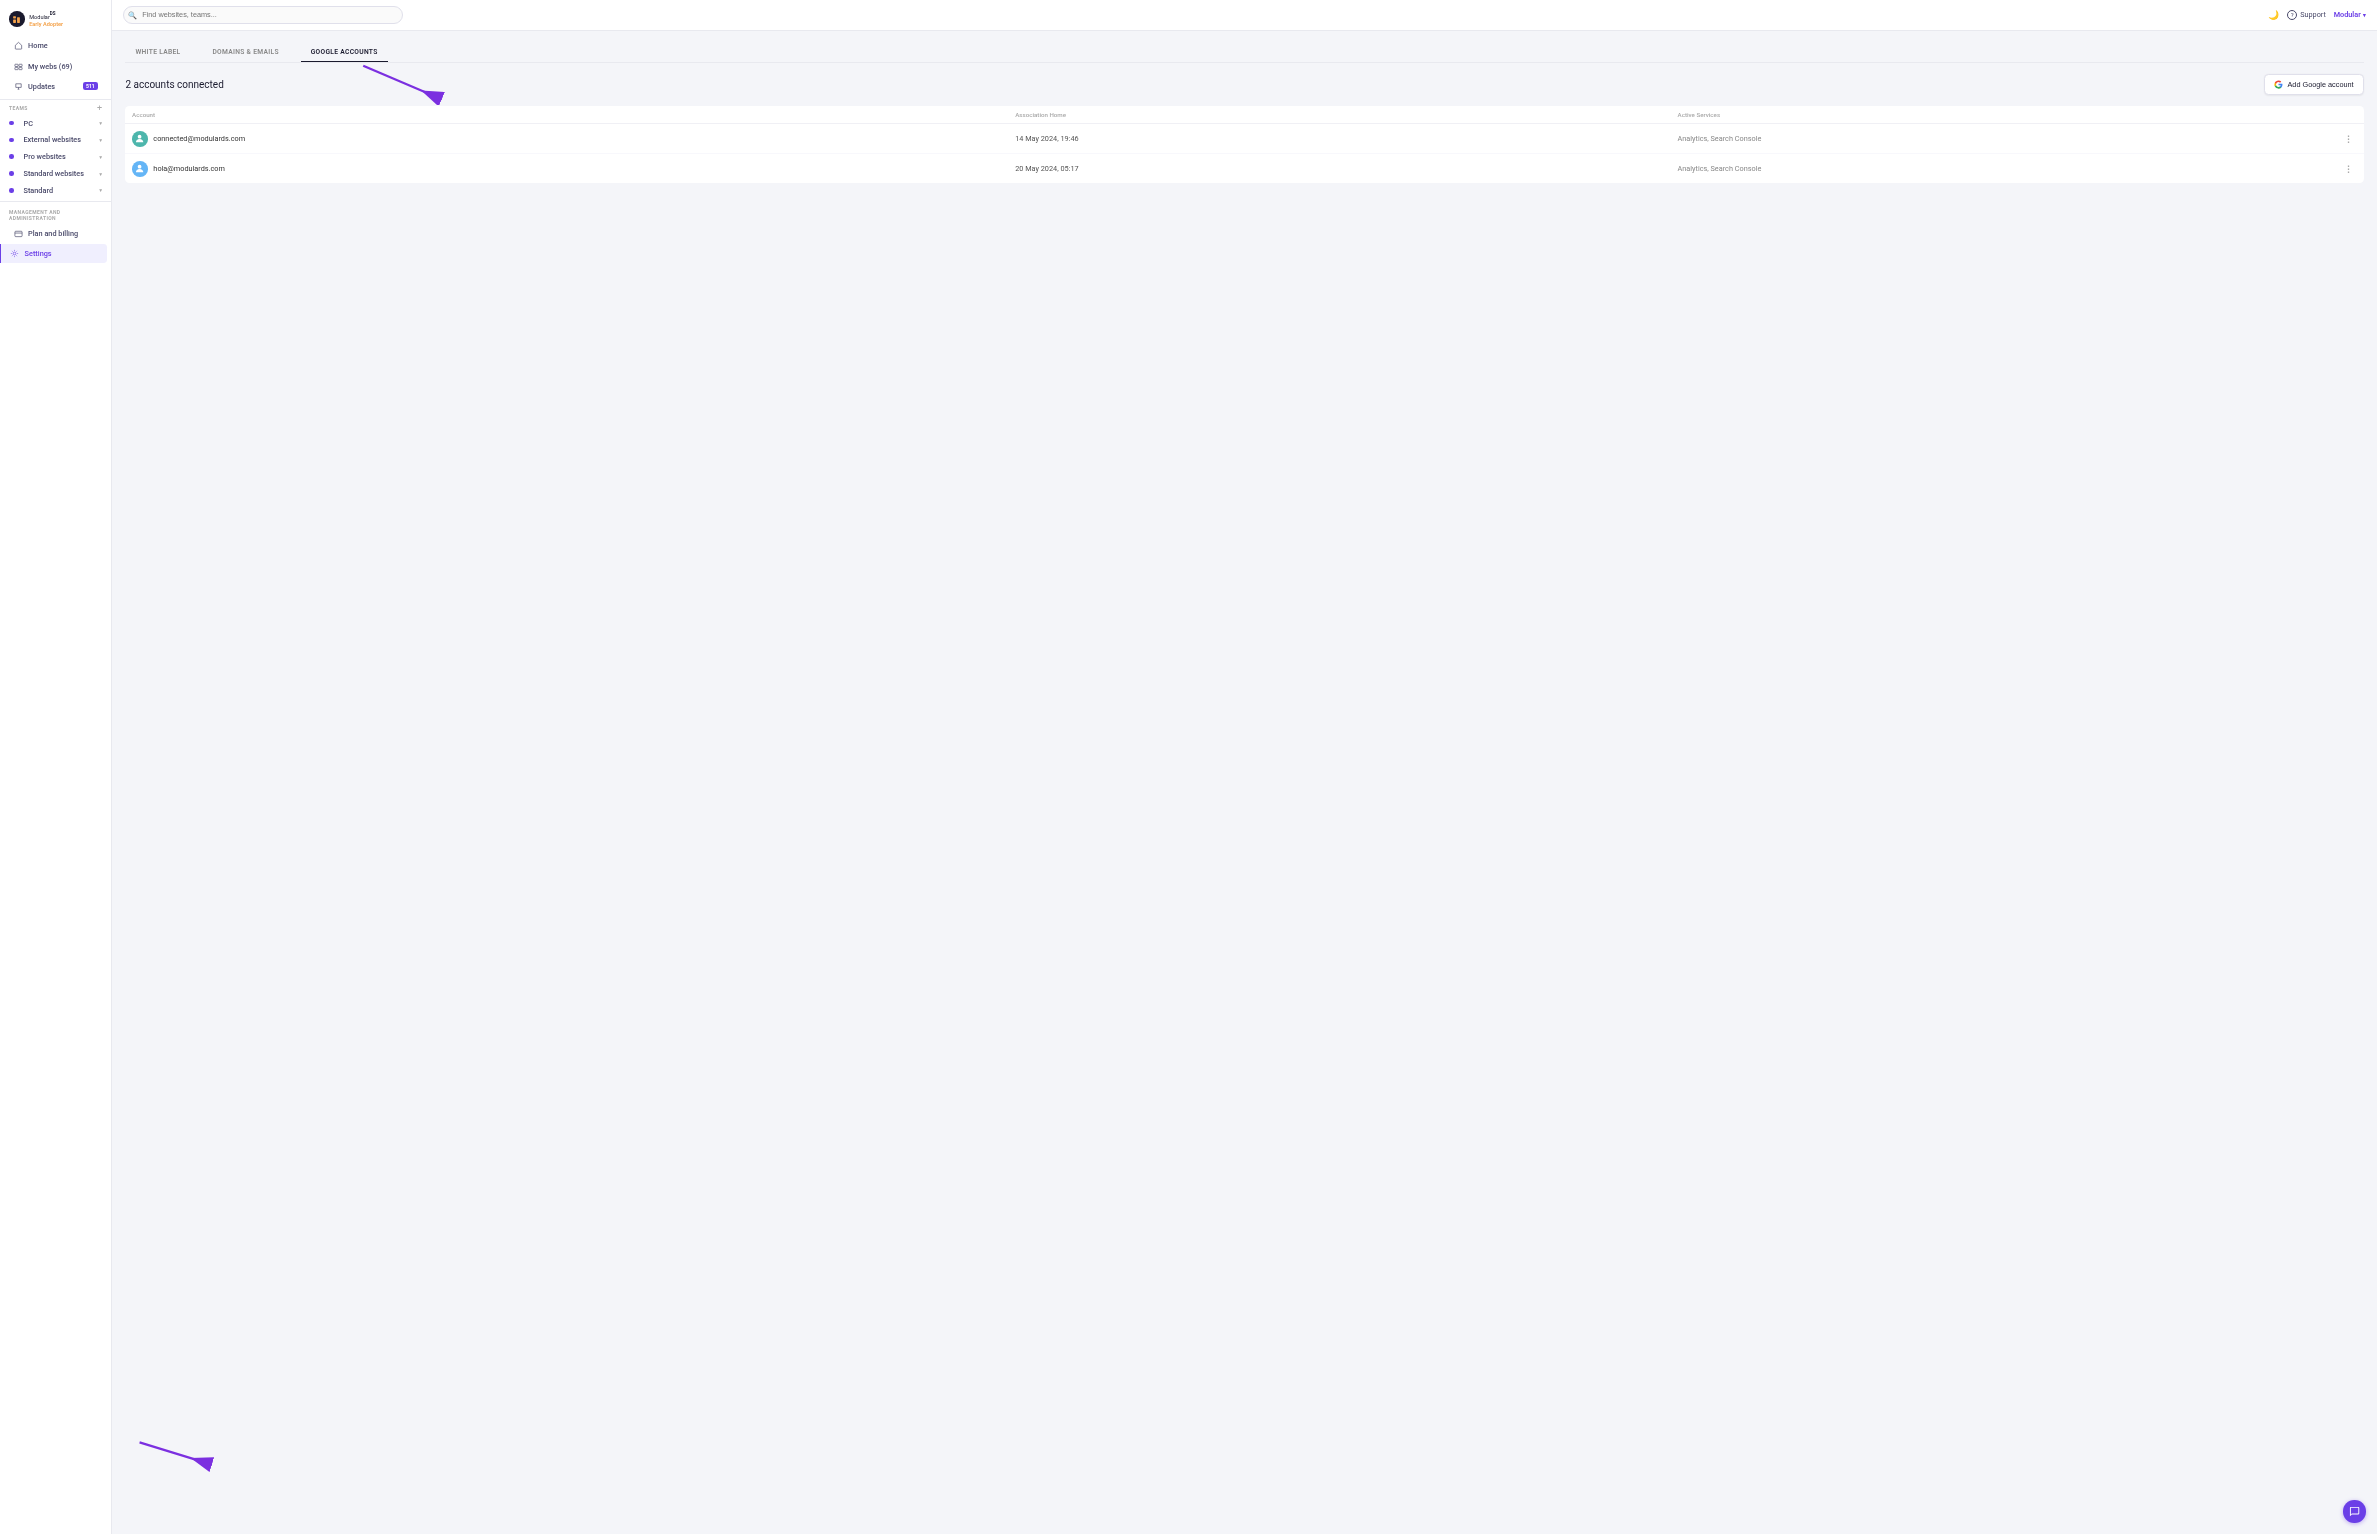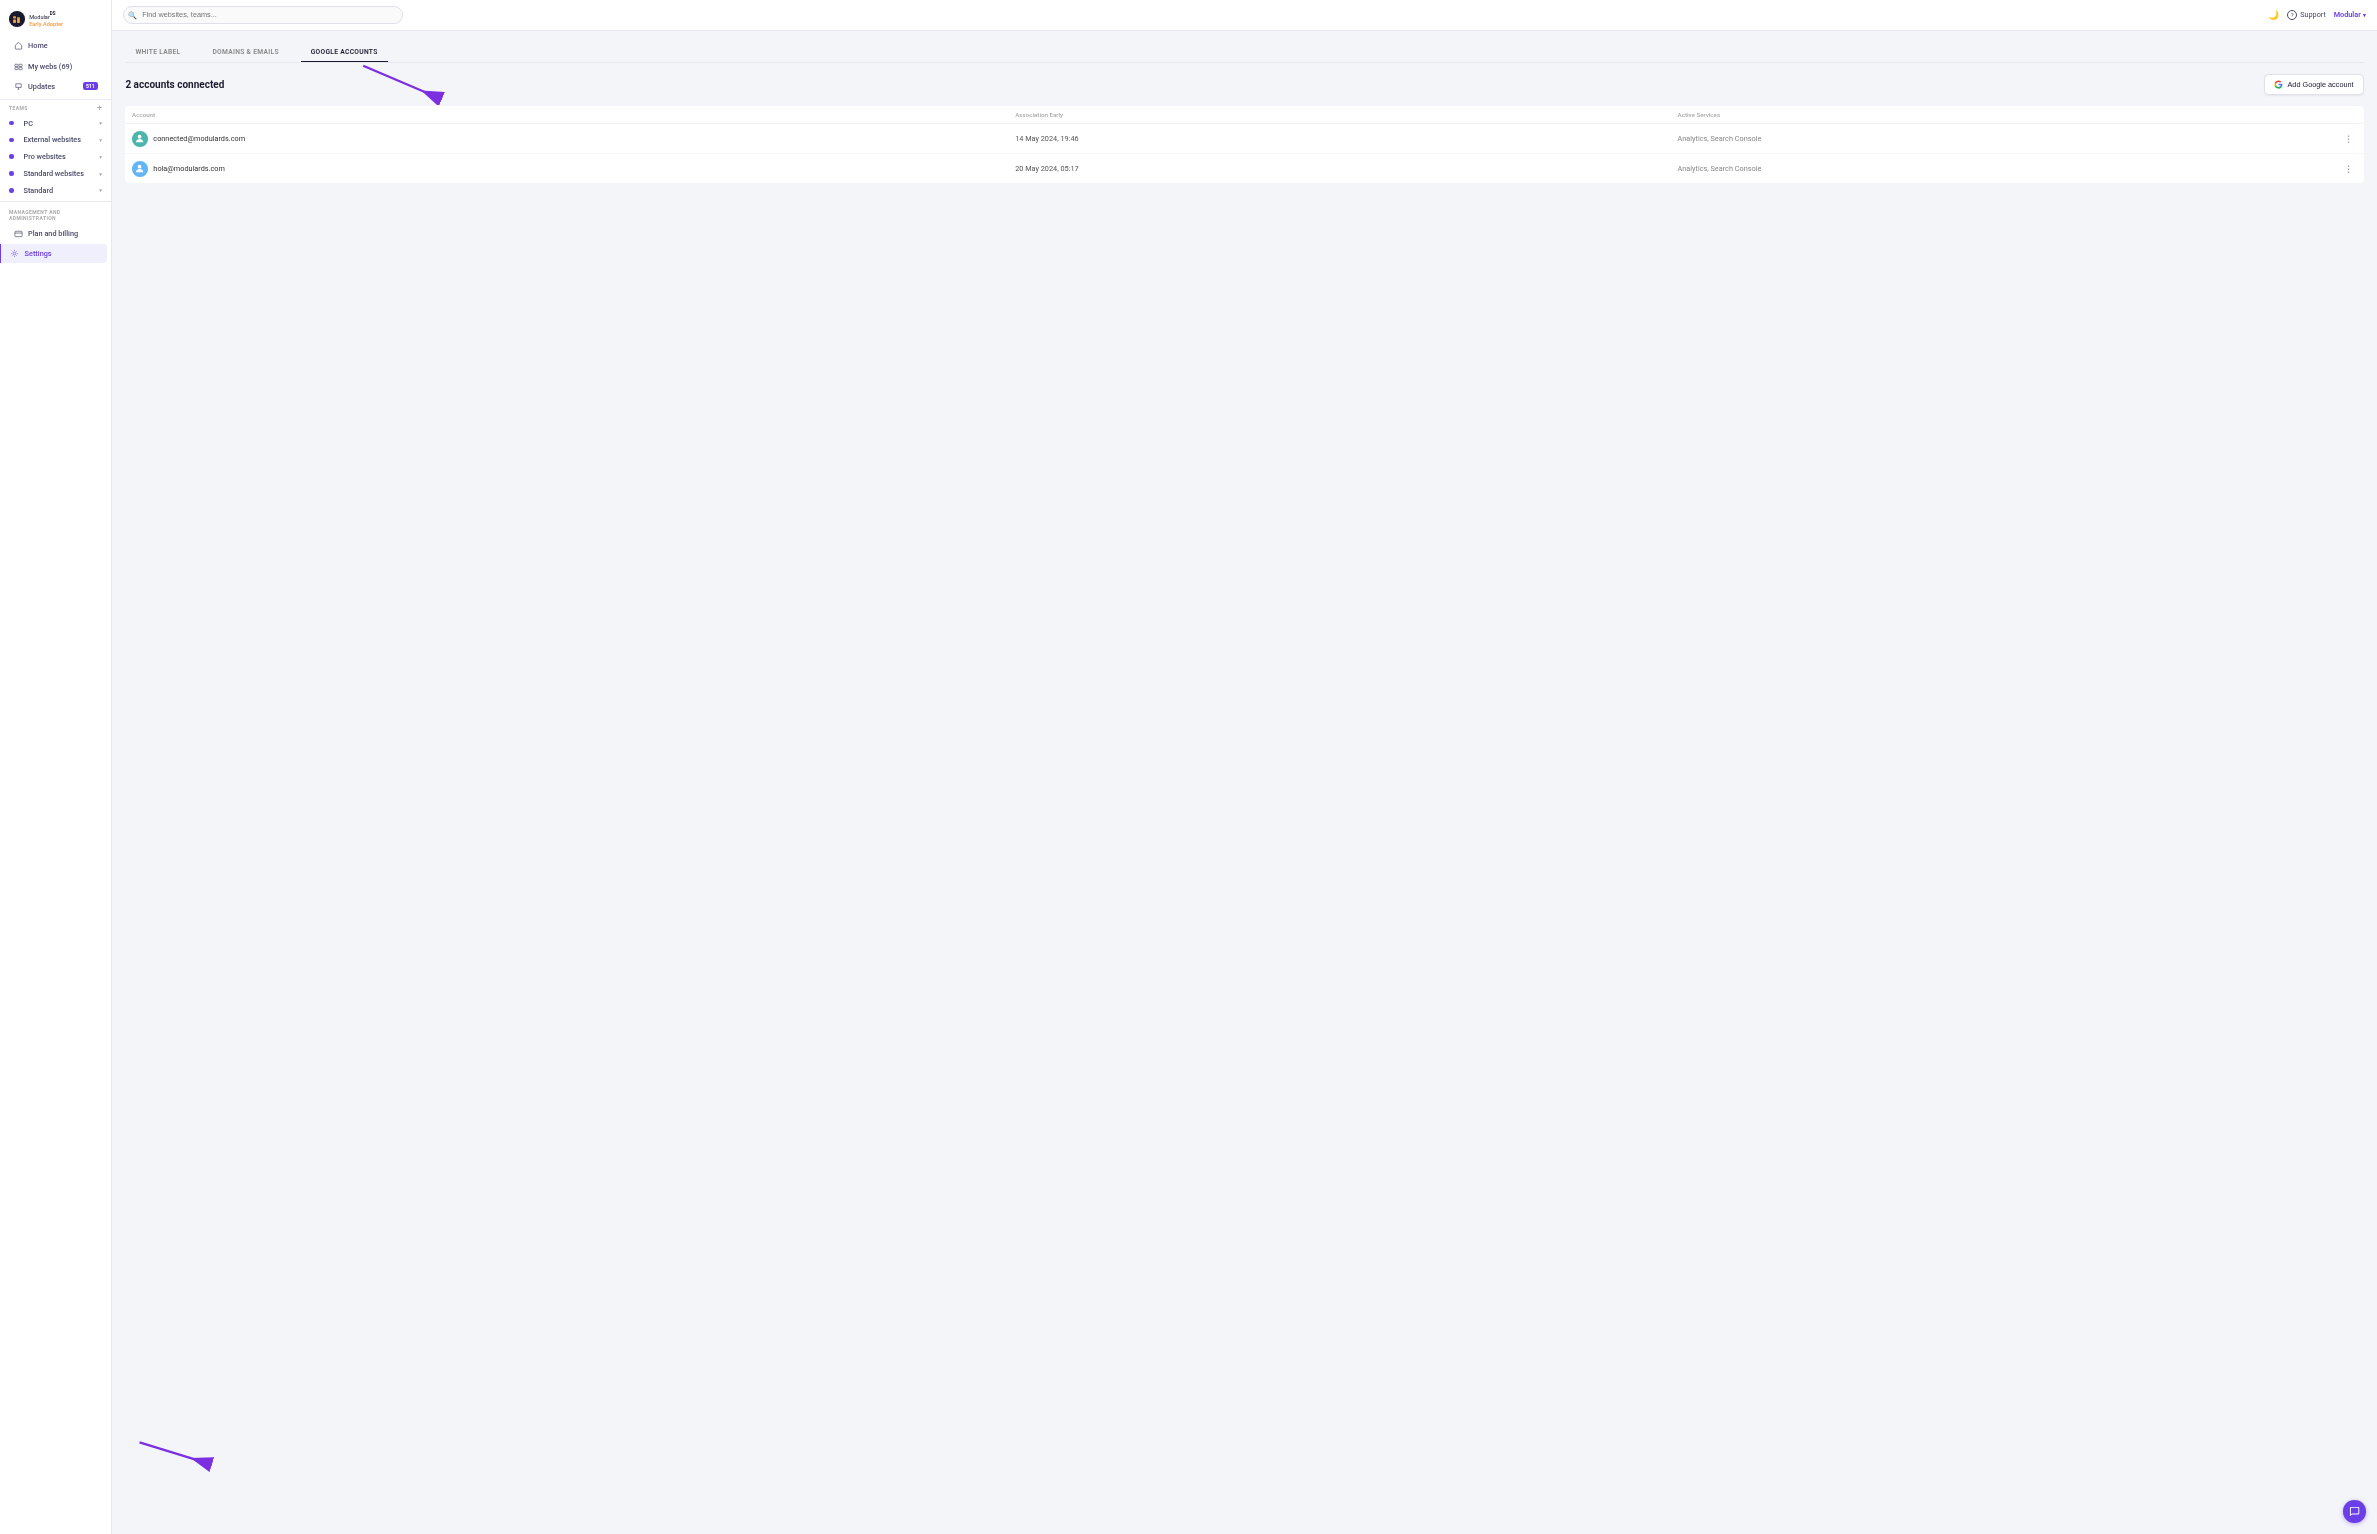--- a/index.html
+++ b/index.html
@@ -52,21 +52,21 @@
     
     .content { flex: 1; overflow-y: auto; padding: 11.2px 13.4px; position: relative; }
 
     
     .tabs { display: flex; gap: 12px; border-bottom: 0.6px solid #e8e9ef; margin-bottom: 11.2px; }
     .tab { padding: 5.6px 10px; font-size: 6.7px; font-weight: 600; color: #888; cursor: pointer; letter-spacing: 0.3px; text-transform: uppercase; border-bottom: 1.1px solid transparent; margin-bottom: -0.6px; }
     .tab.active { color: #1a1a2e; border-bottom: 1.1px solid #1a1a2e; }
 
     
     .page-header { display: flex; align-items: center; justify-content: space-between; margin-bottom: 11.2px; }
-    .accounts-title { font-size: 10px; font-weight: 700; color: #1a1a2e; }
+    .accounts-title { font-size: 10px; font-weight: 400; color: #1a1a2e; }
 
     .add-google-btn { display: flex; align-items: center; gap: 4.5px; padding: 5px 9px; border: 0.8px solid #e0e0eb; border-radius: 4.5px; background: #fff; font-size: 7.3px; font-weight: 500; color: #1a1a2e; cursor: pointer; box-shadow: 0 0.6px 1.7px rgba(0,0,0,0.06); }
     .google-g { width: 9px; height: 9px; }
 
     
     .accounts-table { width: 100%; background: #fff; border-radius: 4.5px; }
     .table-header { display: grid; grid-template-columns: 2fr 1.5fr 1.5fr 17px; padding: 4.5px 6.7px; border-bottom: 0.6px solid #f0f0f5; }
     .col-header { font-size: 6.2px; color: #aaa; font-weight: 500; }
     .table-row { display: grid; grid-template-columns: 2fr 1.5fr 1.5fr 17px; padding: 6.7px 6.7px; align-items: center; border-bottom: 0.6px solid #f8f8fc; }
     .table-row:last-child { border-bottom: none; }
@@ -232,21 +232,21 @@
           <path d="M5.84 14.09c-.22-.66-.35-1.36-.35-2.09s.13-1.43.35-2.09V7.07H2.18C1.43 8.55 1 10.22 1 12s.43 3.45 1.18 4.93l3.66-2.84z" fill="#FBBC05"></path>
           <path d="M12 5.38c1.62 0 3.06.56 4.21 1.64l3.15-3.15C17.45 2.09 14.97 1 12 1 7.7 1 3.99 3.47 2.18 7.07l3.66 2.84c.87-2.6 3.3-4.53 6.16-4.53z" fill="#EA4335"></path>
         </svg>
         <span>Add Google account</span>
       </button>
     </div>
 
     <div class="accounts-table">
       <div class="table-header">
         <span class="col-header">Account</span>
-        <span class="col-header">Association Early</span>
+        <span class="col-header">Association Home</span>
         <span class="col-header">Active Services</span>
         <span class="col-header"></span>
       </div>
 
       <div class="table-row">
         <div class="account-cell">
           <div class="account-avatar avatar-teal">
             <svg viewBox="0 0 24 24" fill="white">
                 <circle cx="12" cy="8" r="4"></circle>
                 <path d="M4 20c0-4 3.6-7 8-7s8 3 8 7"></path>

